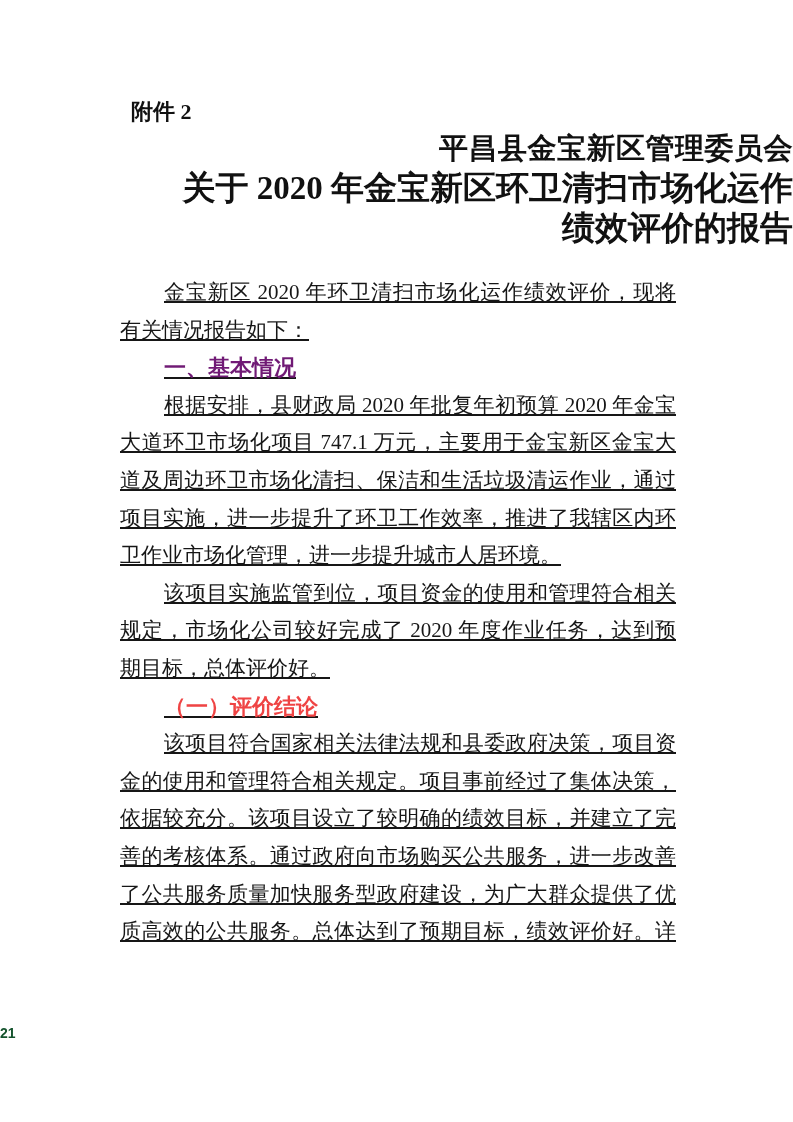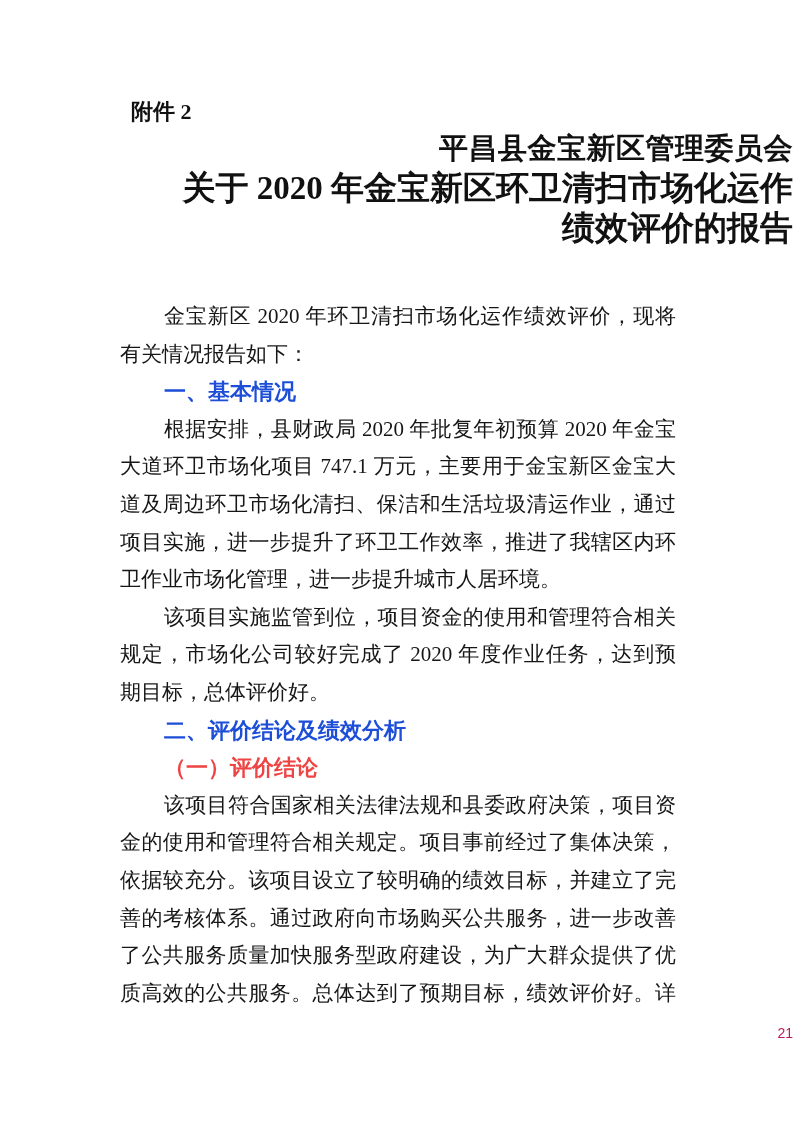--- a/index.html
+++ b/index.html
@@ -39,60 +39,62 @@
     line-height: 40px;
     letter-spacing: 0.5px;
   }
   .title-line-2, .title-line-3 {
     font-size: 33px;
     line-height: 40px;
   }
   .doc-body {
     position: absolute;
     left: 120px;
-    top: 298px;
+    top: 274px;
     width: 556px;
     font-size: 21px;
     color: #161616;
+    text-decoration: underline;
   }
   .line {
     height: 37.6px;
     line-height: 37.6px;
     white-space: nowrap;
     overflow: visible;
   }
   .jf {
     
     text-align: justify;
     text-align-last: justify;
     white-space: normal;
   }
   .ind {
     text-indent: 44px;
   }
   .hei {
     font-family: "Liberation Sans", "DejaVu Sans", sans-serif;
     font-size: 22px;
     font-weight: 700;
-    color: #1d4ed8;
+    color: #701a75;
   }
   .kai {
     font-size: 22px;
     font-weight: 700;
     color: #ef4444;
   }
   .page-number {
     position: absolute;
     left: 0;
     right: 0;
     top: 1025px;
-    text-align: right;
+    text-align: left;
     font-size: 14px;
     font-family: "Liberation Sans", "DejaVu Sans", sans-serif;
-    color: #be185d;
+    color: #14532d;
+    font-weight: bold;
   }
 </style>
 </head>
 <body>
 
 <div class="page">
 
   <div class="attachment-label">附件 2</div>
 
   <div class="title-block">
@@ -106,21 +108,20 @@
     <div class="line">有关情况报告如下：</div>
     <div class="line ind hei">一、基本情况</div>
     <div class="line ind jf">根据安排，县财政局 2020 年批复年初预算 2020 年金宝</div>
     <div class="line jf">大道环卫市场化项目 747.1 万元，主要用于金宝新区金宝大</div>
     <div class="line jf">道及周边环卫市场化清扫、保洁和生活垃圾清运作业，通过</div>
     <div class="line jf">项目实施，进一步提升了环卫工作效率，推进了我辖区内环</div>
     <div class="line">卫作业市场化管理，进一步提升城市人居环境。</div>
     <div class="line ind jf">该项目实施监管到位，项目资金的使用和管理符合相关</div>
     <div class="line jf">规定，市场化公司较好完成了 2020 年度作业任务，达到预</div>
     <div class="line">期目标，总体评价好。</div>
-    <div class="line ind hei">二、评价结论及绩效分析</div>
     <div class="line ind kai">（一）评价结论</div>
     <div class="line ind jf">该项目符合国家相关法律法规和县委政府决策，项目资</div>
     <div class="line jf">金的使用和管理符合相关规定。项目事前经过了集体决策，</div>
     <div class="line jf">依据较充分。该项目设立了较明确的绩效目标，并建立了完</div>
     <div class="line jf">善的考核体系。通过政府向市场购买公共服务，进一步改善</div>
     <div class="line jf">了公共服务质量加快服务型政府建设，为广大群众提供了优</div>
     <div class="line jf">质高效的公共服务。总体达到了预期目标，绩效评价好。详</div>
   </div>
 
   <div class="page-number">21</div>

